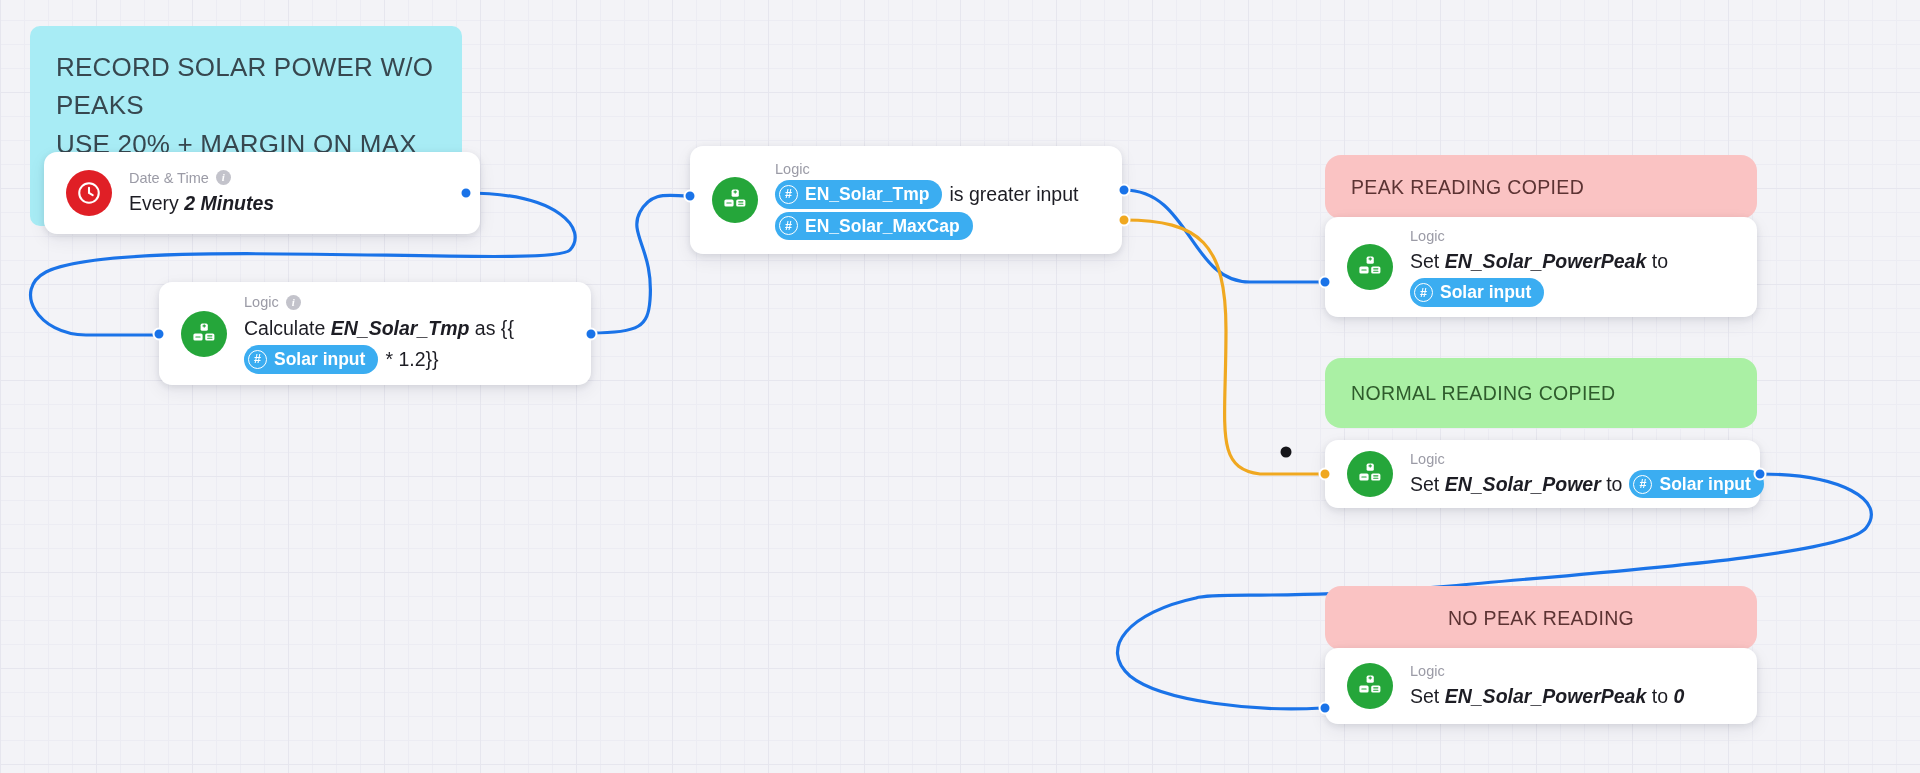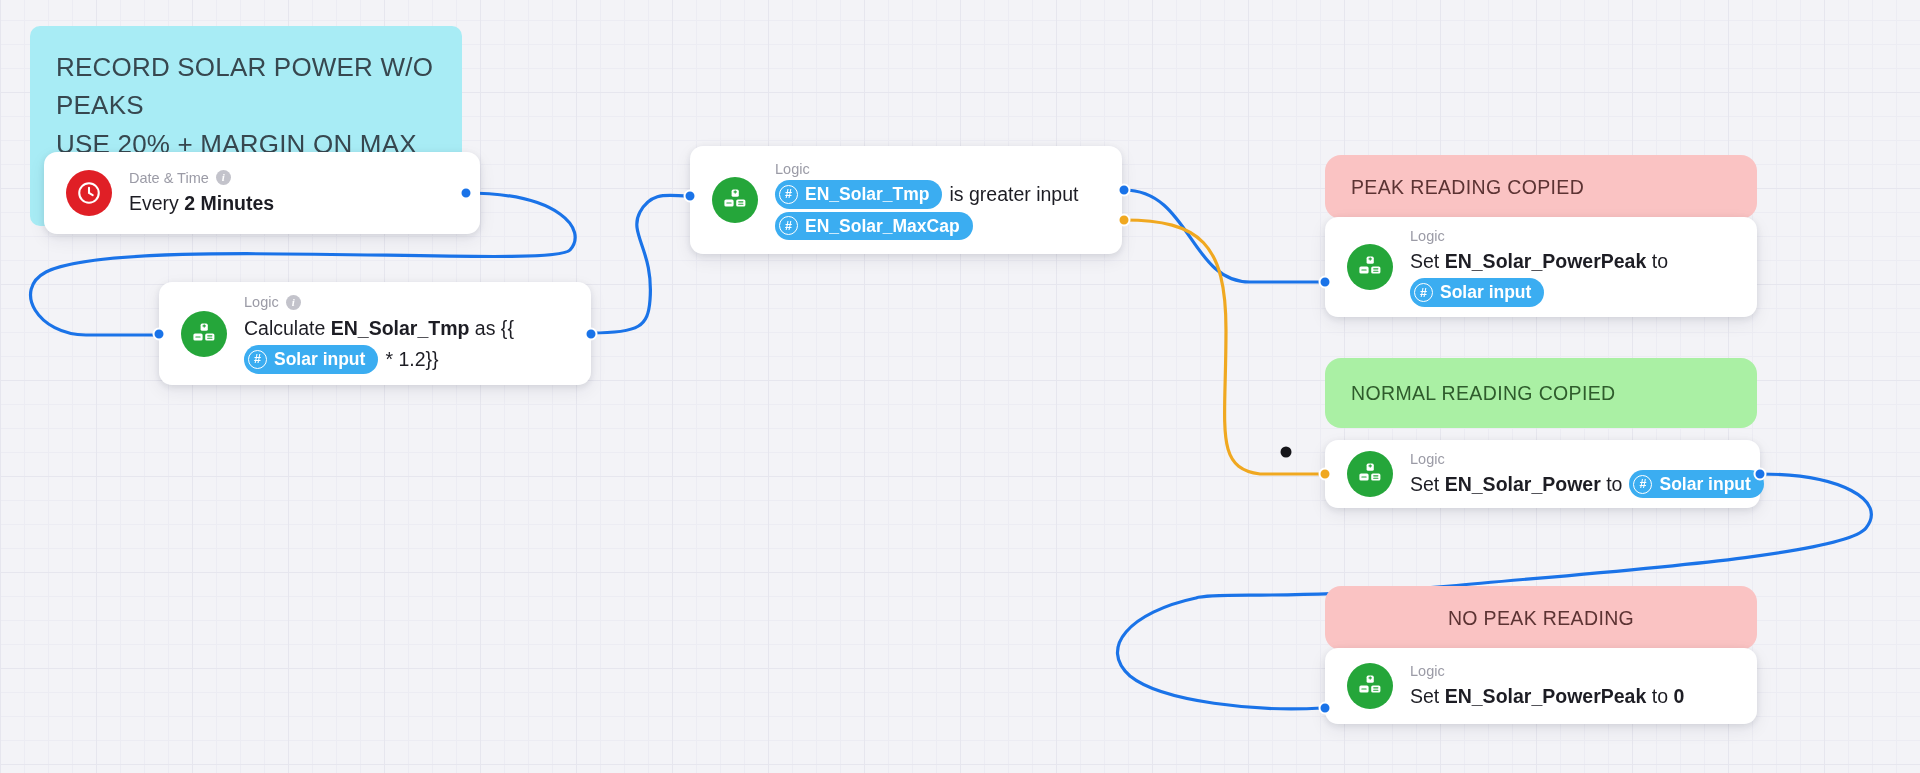--- a/index.html
+++ b/index.html
@@ -49,21 +49,21 @@
   }
   .node-body { display: flex; flex-direction: column; gap: 2px; min-width: 0; }
   .node-kind {
     font-size: 14.5px; color: #9b9ba6; font-weight: 400;
     display: flex; align-items: center; gap: 7px; line-height: 1.25;
   }
   .node-title {
     font-size: 19.5px; color: #1d1d24; font-weight: 400;
     line-height: 1.45; white-space: nowrap;
   }
-  .node-title .b { font-weight: 700; }
+  .node-title .b { font-weight: 700; font-style: italic; }
   .node-title-wrap { display: flex; flex-direction: column; align-items: flex-start; gap: 3px; }
   .row { display: flex; align-items: center; gap: 7px; flex-wrap: nowrap; }
 
   
   .icon-circle {
     width: 46px; height: 46px; border-radius: 50%;
     display: flex; align-items: center; justify-content: center;
     flex: 0 0 46px;
   }
   .icon-red { background: #e01f26; }

